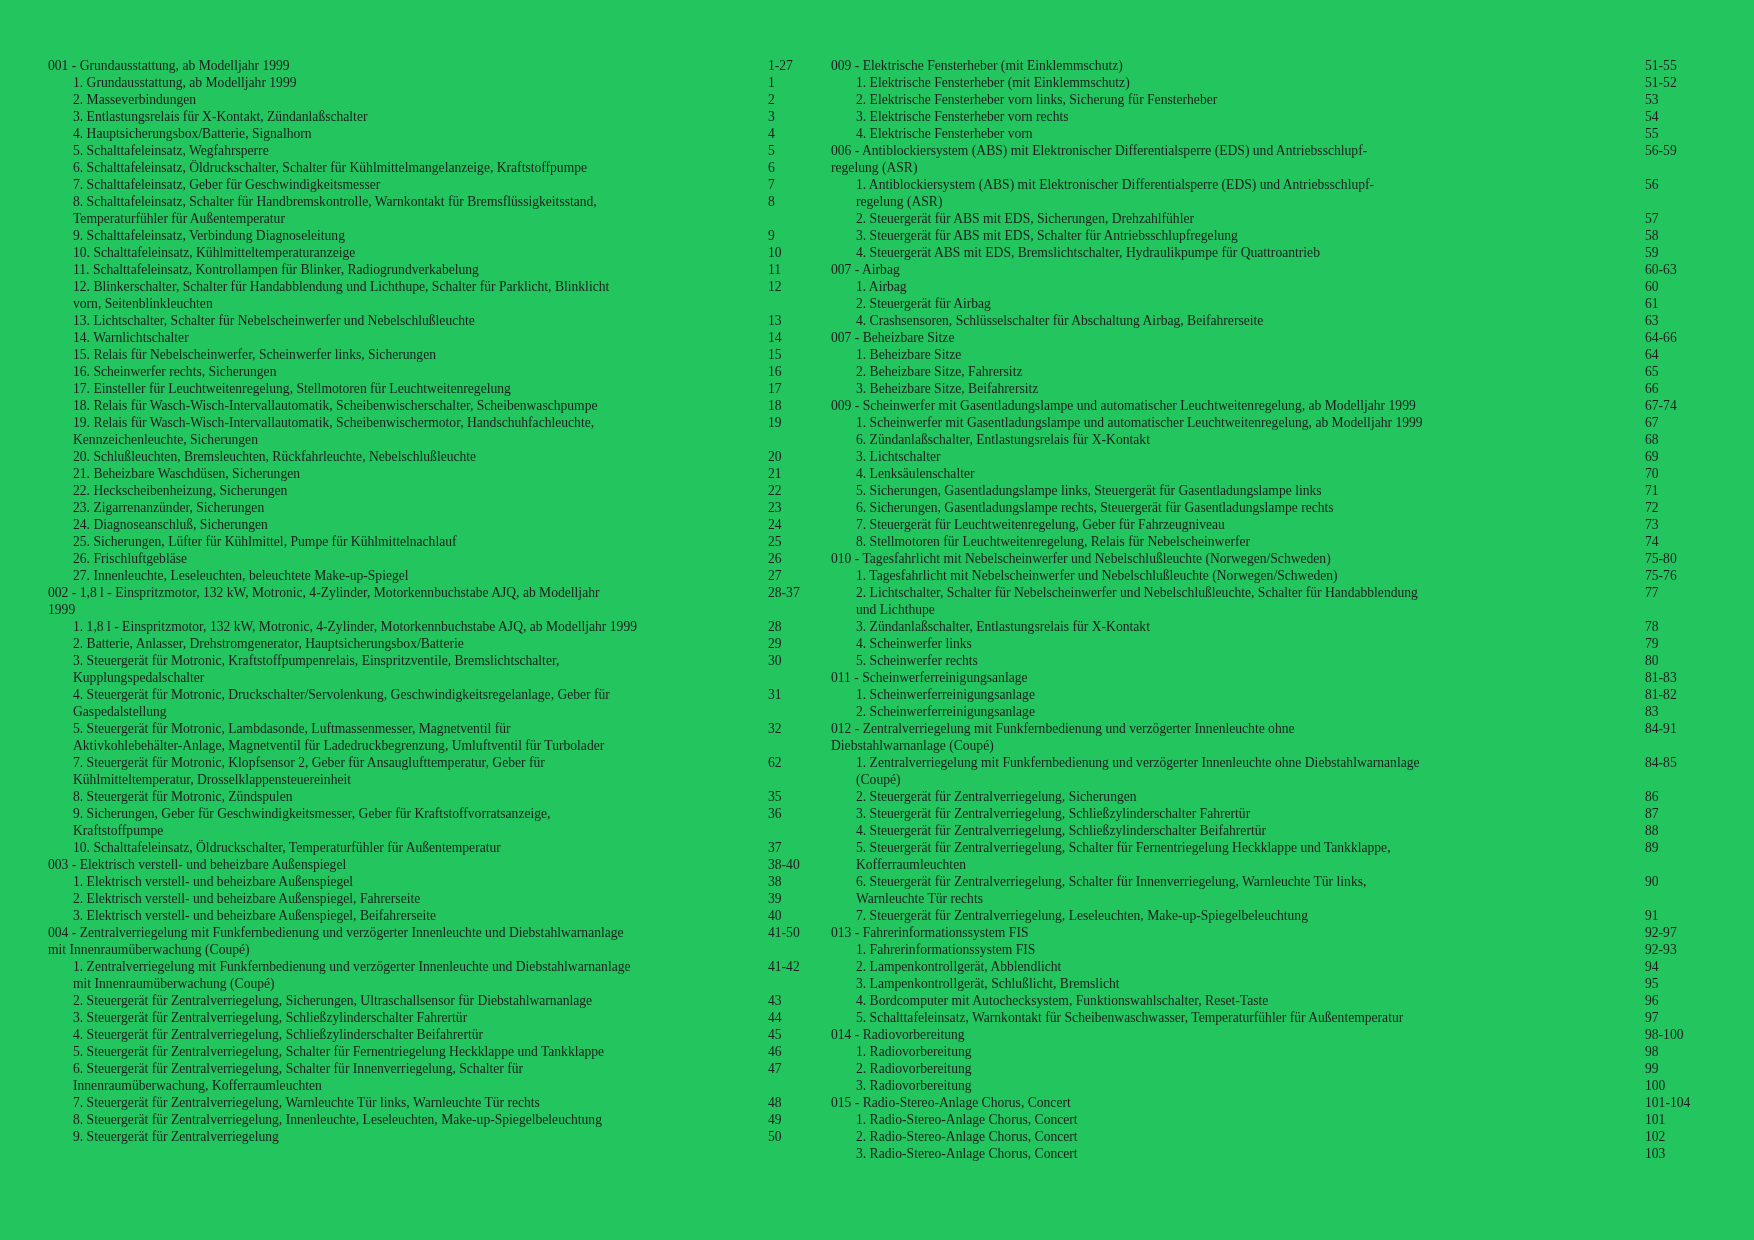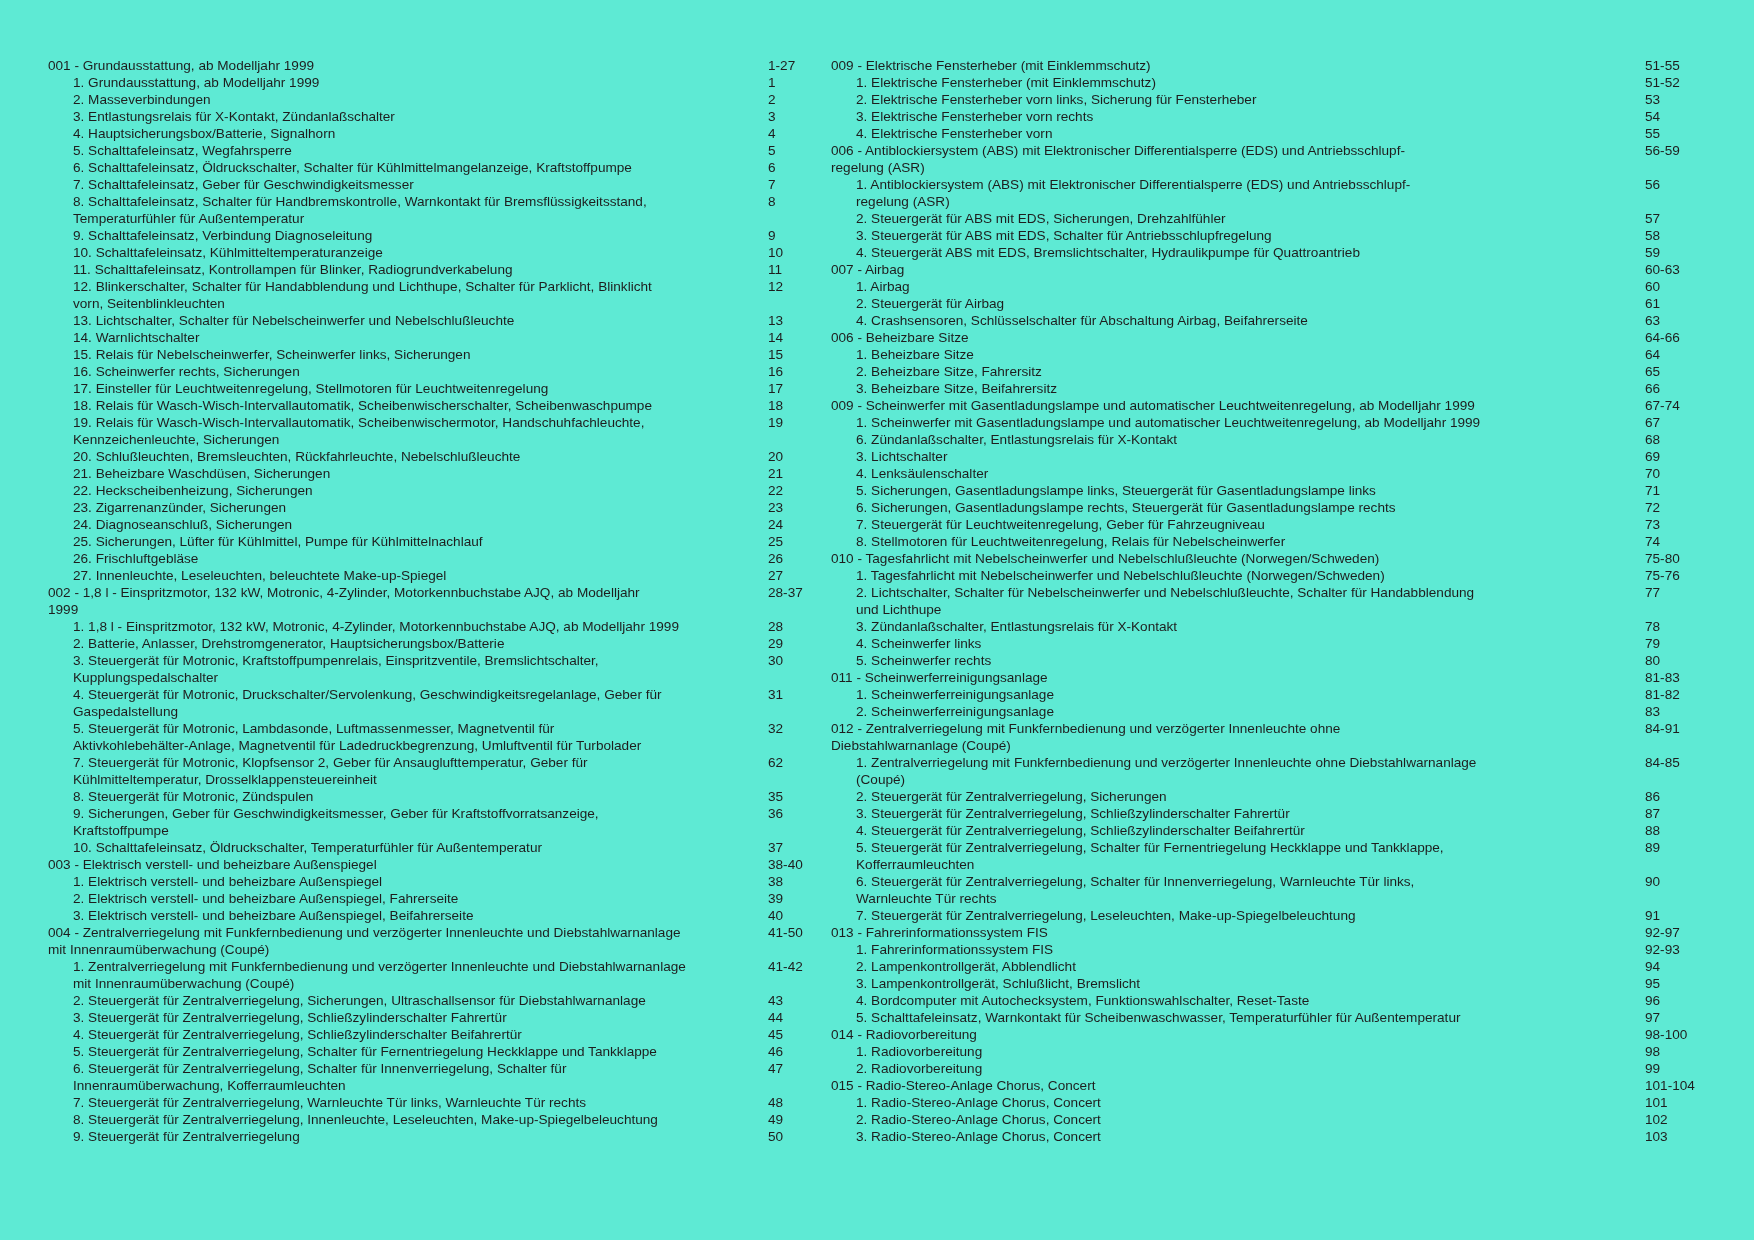--- a/index.html
+++ b/index.html
@@ -6,21 +6,22 @@
   html, body { background: #ffffff; }
   body {
     width: 1754px; height: 1240px;
     font-family: "Liberation Sans", sans-serif;
     color: #1e1e1e;
     position: relative;
     overflow: hidden;
   }
   .page {
     position: absolute; inset: 0;
-    background: #5eead4;
+    background: #22c55e;
+    font-family: Liberation Serif, serif;
   }
   .col { position: absolute; top: 57px; }
   .col-left  { left: 48px;  width: 777px; }
   .col-right { left: 831px; width: 885px; }
   .row { display: flex; align-items: flex-start; }
   .txt {
     white-space: pre-wrap;
     font-size: 13.6px;
     line-height: 17px;
     flex: 0 0 auto;
@@ -318,21 +319,21 @@
       </div>
       <div class="row item">
         <div class="txt">2. Steuergerät für Airbag</div>
         <div class="pg">61</div>
       </div>
       <div class="row item">
         <div class="txt">4. Crashsensoren, Schlüsselschalter für Abschaltung Airbag, Beifahrerseite</div>
         <div class="pg">63</div>
       </div>
       <div class="row header">
-        <div class="txt">006 - Beheizbare Sitze</div>
+        <div class="txt">007 - Beheizbare Sitze</div>
         <div class="pg">64-66</div>
       </div>
       <div class="row item">
         <div class="txt">1. Beheizbare Sitze</div>
         <div class="pg">64</div>
       </div>
       <div class="row item">
         <div class="txt">2. Beheizbare Sitze, Fahrersitz</div>
         <div class="pg">65</div>
       </div>
@@ -477,20 +478,24 @@
         <div class="txt">014 - Radiovorbereitung</div>
         <div class="pg">98-100</div>
       </div>
       <div class="row item">
         <div class="txt">1. Radiovorbereitung</div>
         <div class="pg">98</div>
       </div>
       <div class="row item">
         <div class="txt">2. Radiovorbereitung</div>
         <div class="pg">99</div>
+      </div>
+      <div class="row item">
+        <div class="txt">3. Radiovorbereitung</div>
+        <div class="pg">100</div>
       </div>
       <div class="row header">
         <div class="txt">015 - Radio-Stereo-Anlage Chorus, Concert</div>
         <div class="pg">101-104</div>
       </div>
       <div class="row item">
         <div class="txt">1. Radio-Stereo-Anlage Chorus, Concert</div>
         <div class="pg">101</div>
       </div>
       <div class="row item">

